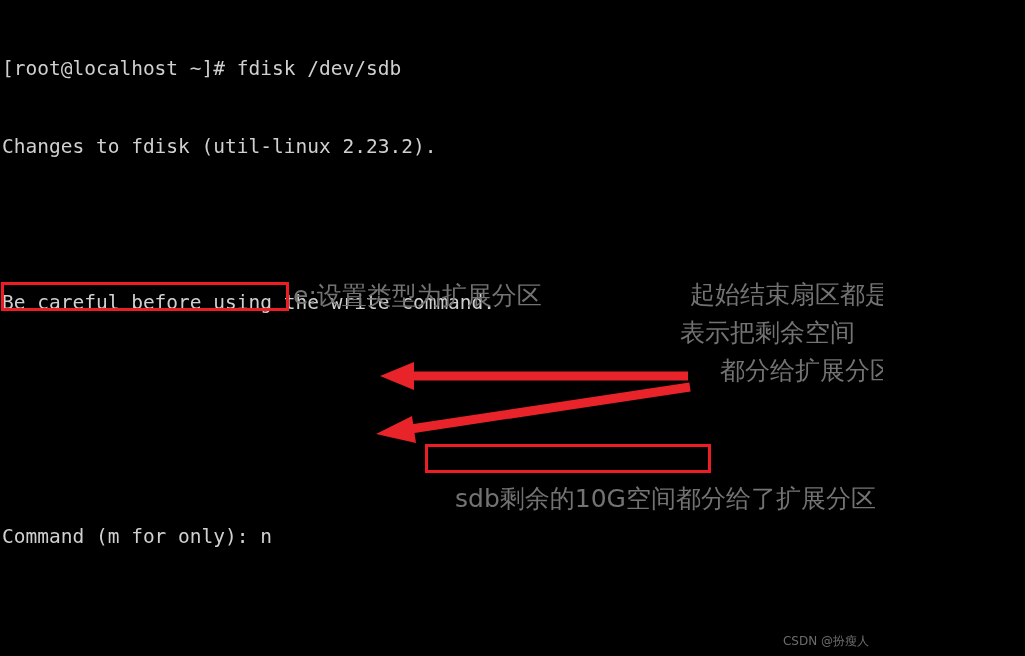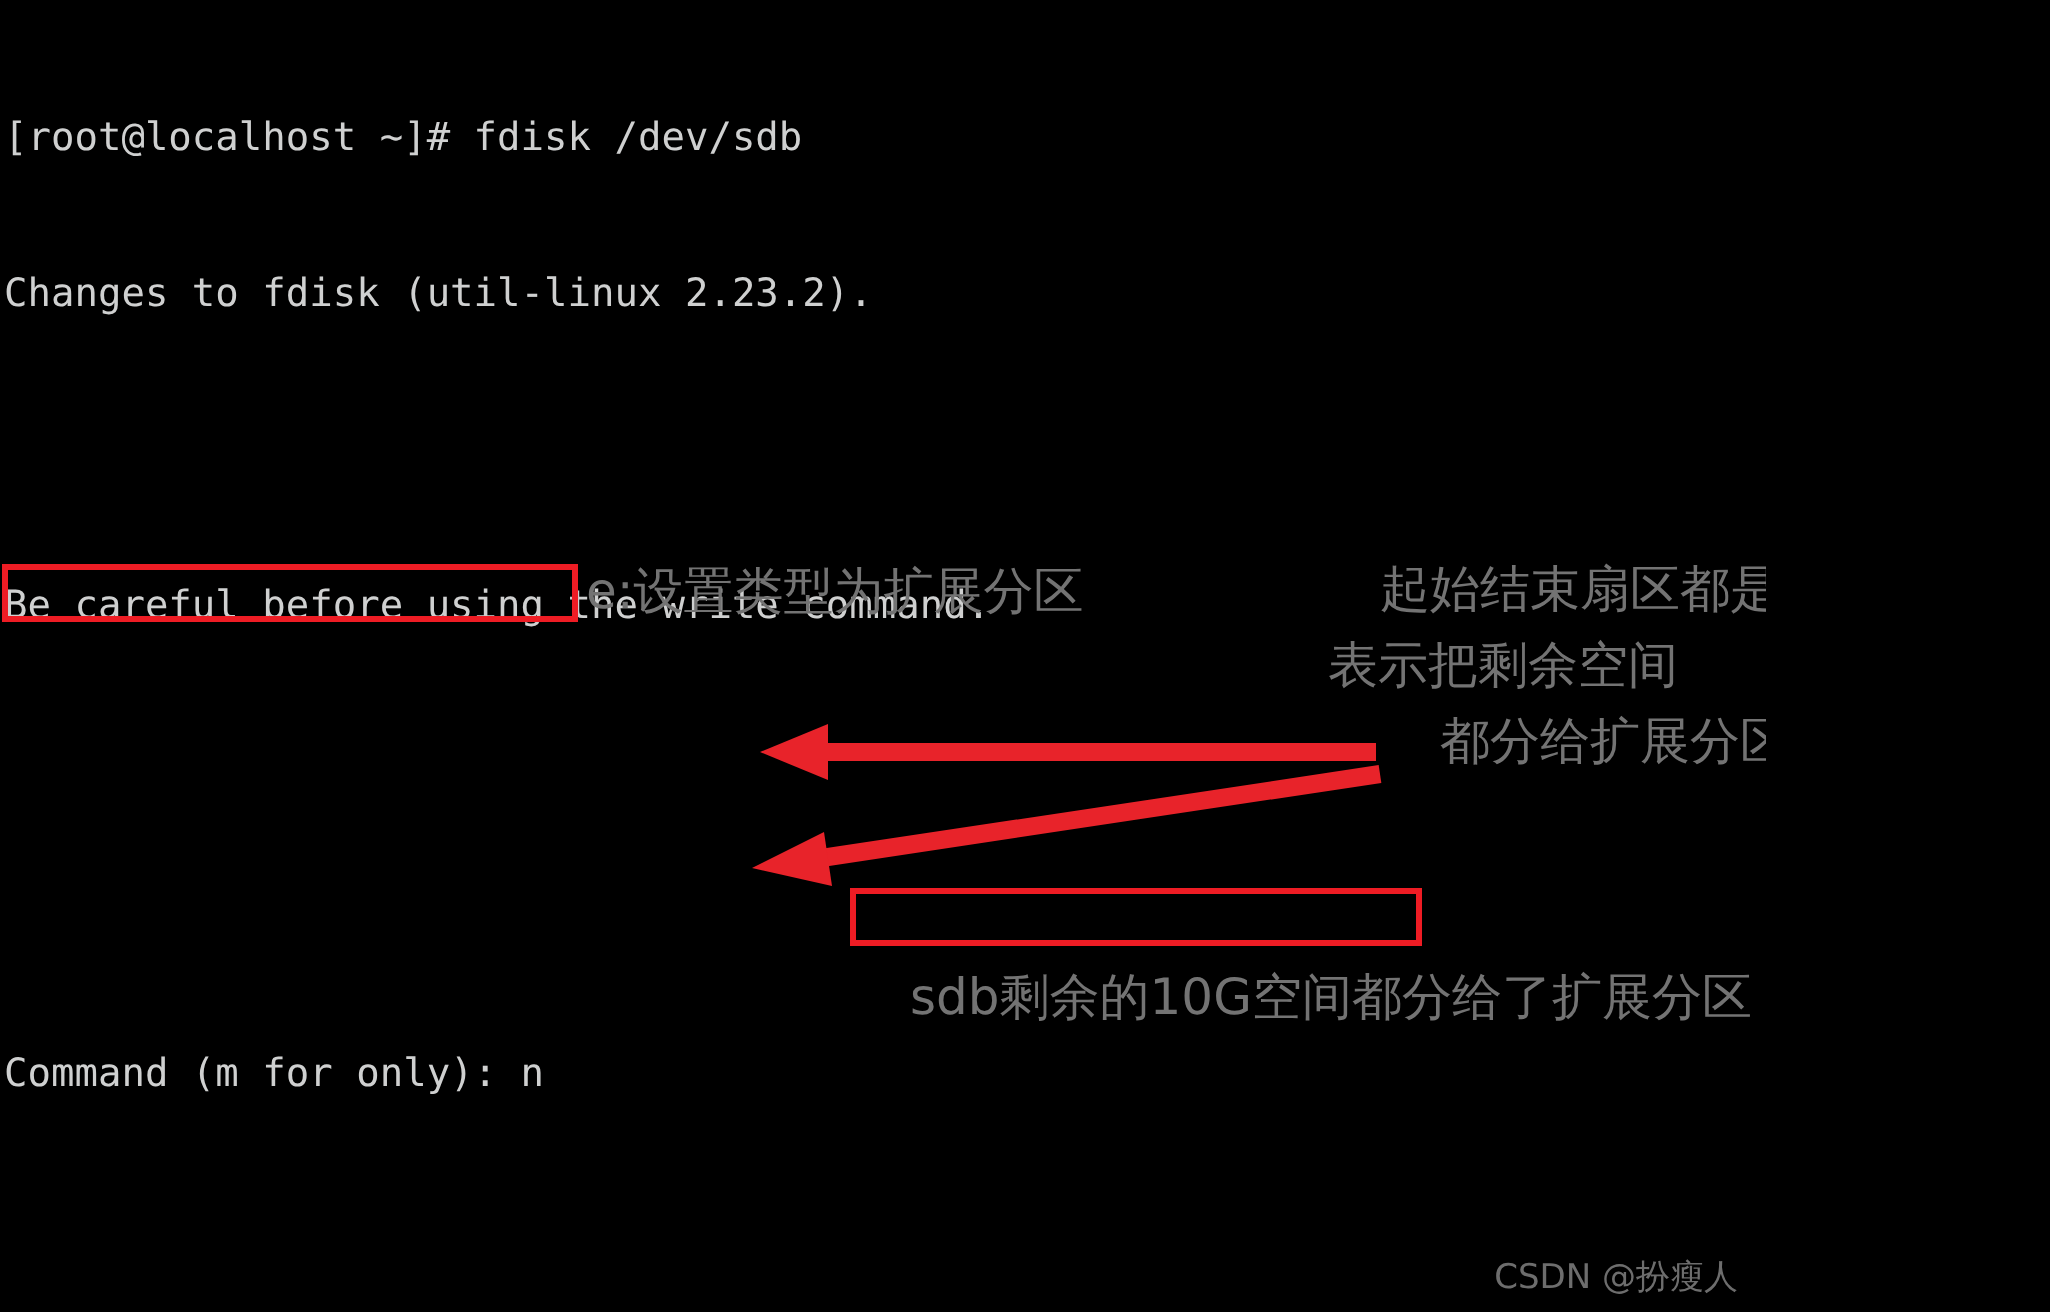--- a/index.html
+++ b/index.html
@@ -68,21 +68,21 @@
     height: 656px;
   }
 
   
   #watermark {
     position: absolute;
     right: 14px;
     bottom: 6px;
     color: #6d6d6d;
     font-family: "DejaVu Sans", "Liberation Sans", sans-serif;
-    font-size: 17px;
+    font-size: 12px;
     white-space: pre;
   }
 </style>
 </head>
 <body>
 
 <div id="screen">
 
   <div id="terminal">
     <div class="tline">[root@localhost ~]# fdisk /dev/sdb</div>
@@ -112,21 +112,21 @@
   </div>
 
   <div id="annotations">
 
     <div class="ann-box" style="left:1px; top:282px; width:288px; height:29px;"></div>
     <div class="ann-box" style="left:425px; top:444px; width:286px; height:29px;"></div>
 
     <div class="ann-text" style="left:293px; top:281px;">e:设置类型为扩展分区</div>
 
     <div class="ann-text" style="left:690px; top:280px;">起始结束扇区都是默认</div>
-    <div class="ann-text" style="left:664px; top:318px;">表示把剩余空间</div>
+    <div class="ann-text" style="left:680px; top:318px;">表示把剩余空间</div>
     <div class="ann-text" style="left:690px; top:356px;margin-left:30px;">都分给扩展分区</div>
 
     <div class="ann-text" style="left:455px; top:484px;">sdb剩余的10G空间都分给了扩展分区</div>
 
     <svg class="ann-svg" viewBox="0 0 1025 656">
 
       <g>
         <line x1="688" y1="376" x2="404" y2="376" stroke="#e8232a" stroke-width="9" stroke-linecap="butt"></line>
         <polygon points="380,376 414,362 414,390" fill="#e8232a"></polygon>
       </g>

